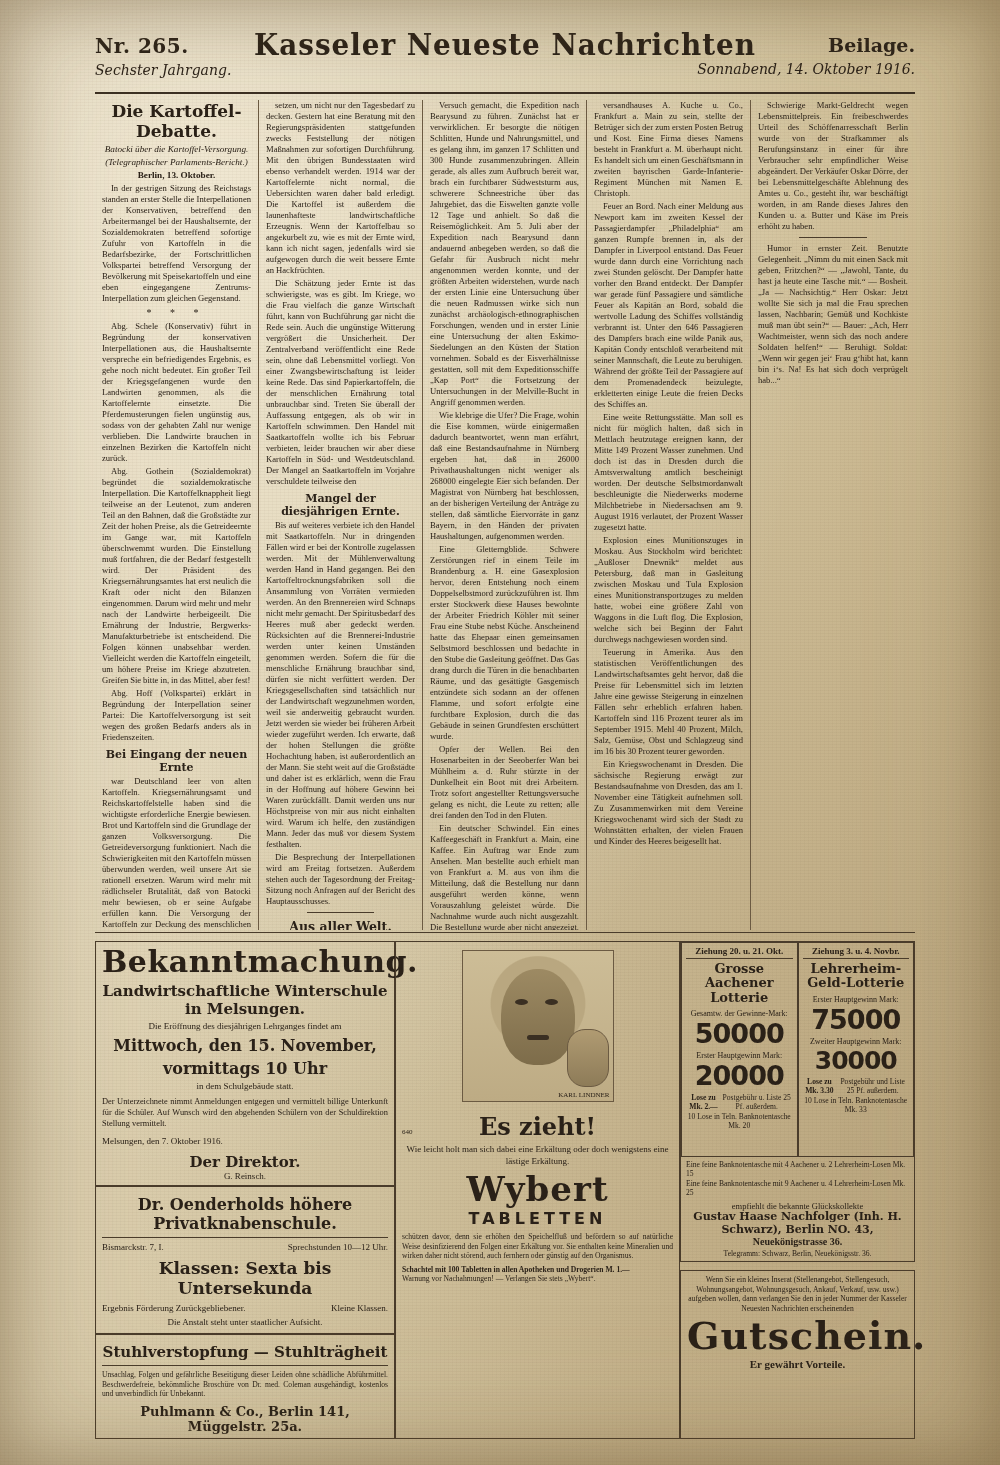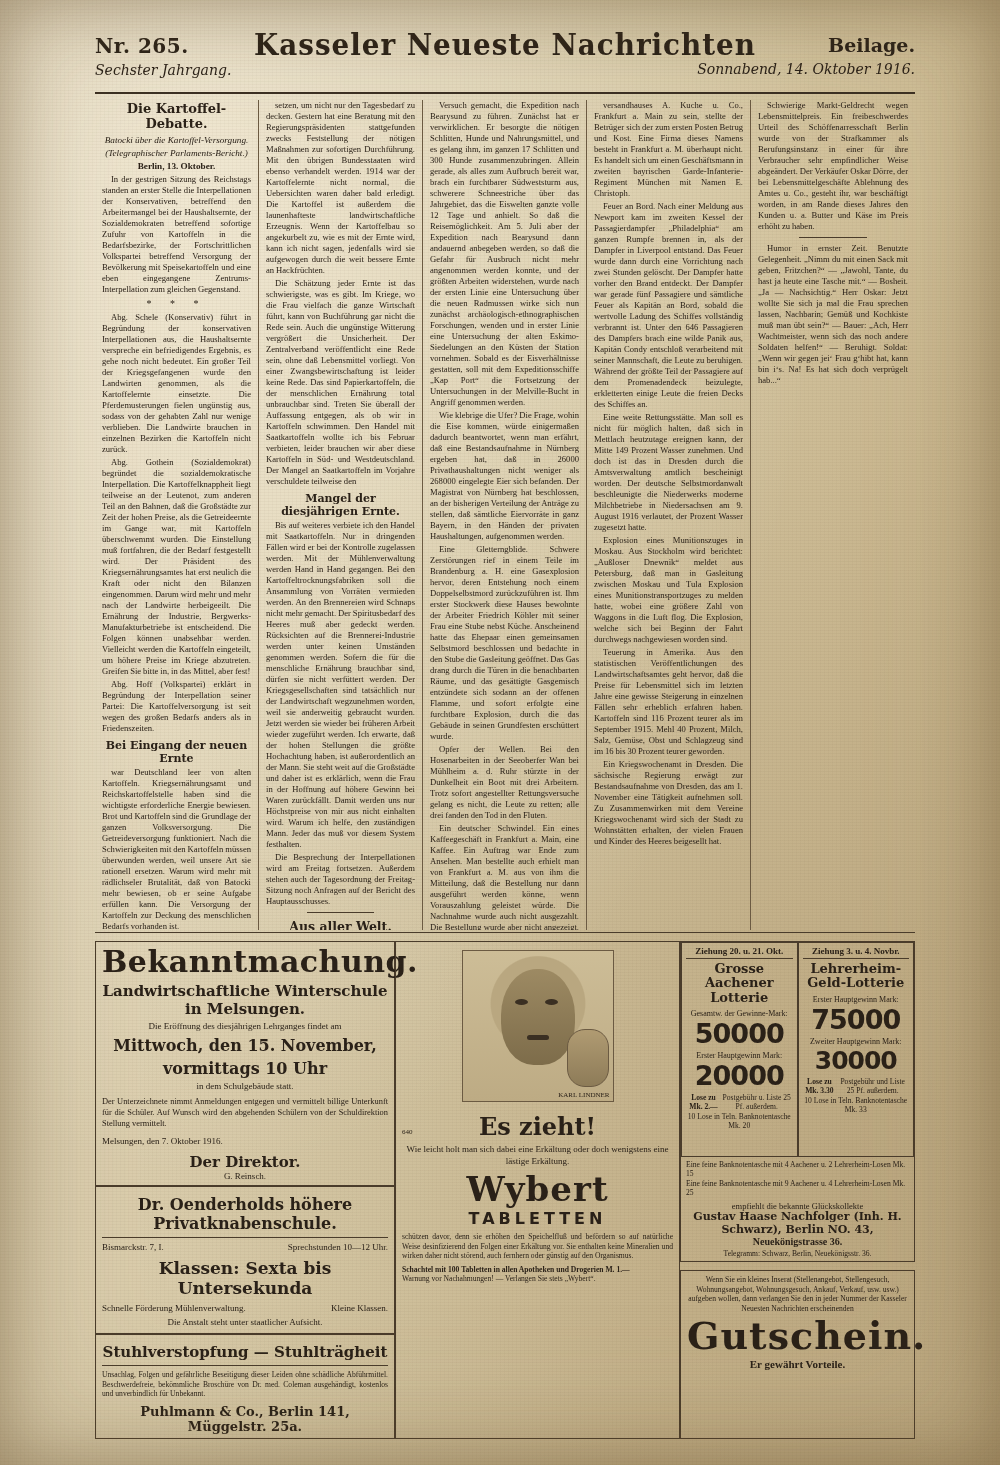--- a/index.html
+++ b/index.html
@@ -48,21 +48,21 @@
   
   .cols{
     position:relative;margin-top:6px;height:830px;
     display:grid;grid-template-columns:repeat(5,1fr);gap:0;
   }
   .col{padding:0 7px;border-right:1px solid #6b5a42;}
   .col:last-child{border-right:none;}
   .col-inner{height:830px;overflow:hidden;}
   .hl1{
     font-family:"DejaVu Serif",serif;font-weight:bold;
-    font-size:13px;text-align:center;margin:2px 0 3px;line-height:1.15;
+    font-size:17px;text-align:center;margin:2px 0 3px;line-height:1.15;
   }
   .hl2{
     font-family:"DejaVu Serif",serif;font-weight:bold;
     font-size:12.5px;text-align:center;margin:6px 0 2px;line-height:1.2;
   }
   .hl3{
     font-family:"DejaVu Serif",serif;font-weight:bold;
     font-size:11px;text-align:center;margin:5px 0 2px;
   }
   .sub{font-size:9.2px;text-align:center;font-style:italic;margin-bottom:3px;}
@@ -234,21 +234,21 @@
 
           <div class="adcell" style="flex:0 0 128px;">
             <div class="adsub" style="font-size:16px;">Dr. Oenderholds höhere Privatknabenschule.</div>
             <div class="boxline"></div>
             <div style="display:flex;justify-content:space-between;font-size:9px;">
               <span>Bismarckstr. 7, I.</span>
               <span>Sprechstunden 10—12 Uhr.</span>
             </div>
             <div class="adsub" style="font-size:17px;margin-top:6px;">Klassen: Sexta bis Untersekunda</div>
             <div style="display:flex;justify-content:space-between;font-size:9px;margin-top:5px;">
-              <span>Schnelle Förderung Mühlenverwaltung.</span>
+              <span>Ergebnis Förderung Zurückgebliebener.</span>
               <span>Kleine Klassen.</span>
             </div>
             <div class="adline" style="margin-top:4px;">Die Anstalt steht unter staatlicher Aufsicht.</div>
           </div>
 
           <div class="adcell" style="flex:1 1 auto;">
             <div class="adsub" style="font-size:15px;">Stuhlverstopfung — Stuhlträgheit</div>
             <div class="boxline"></div>
             <div class="small-i">Unsachlag, Folgen und gefährliche Beseitigung dieser Leiden ohne schädliche Abführmittel. Beschwerdefreie, bekömmliche Broschüre von Dr. med. Coleman ausgehändigt, kostenlos und unverbindlich für Unbekannt.</div>
             <div class="sig" style="font-size:13px;">Puhlmann &amp; Co., Berlin 141, Müggelstr. 25a.</div>

